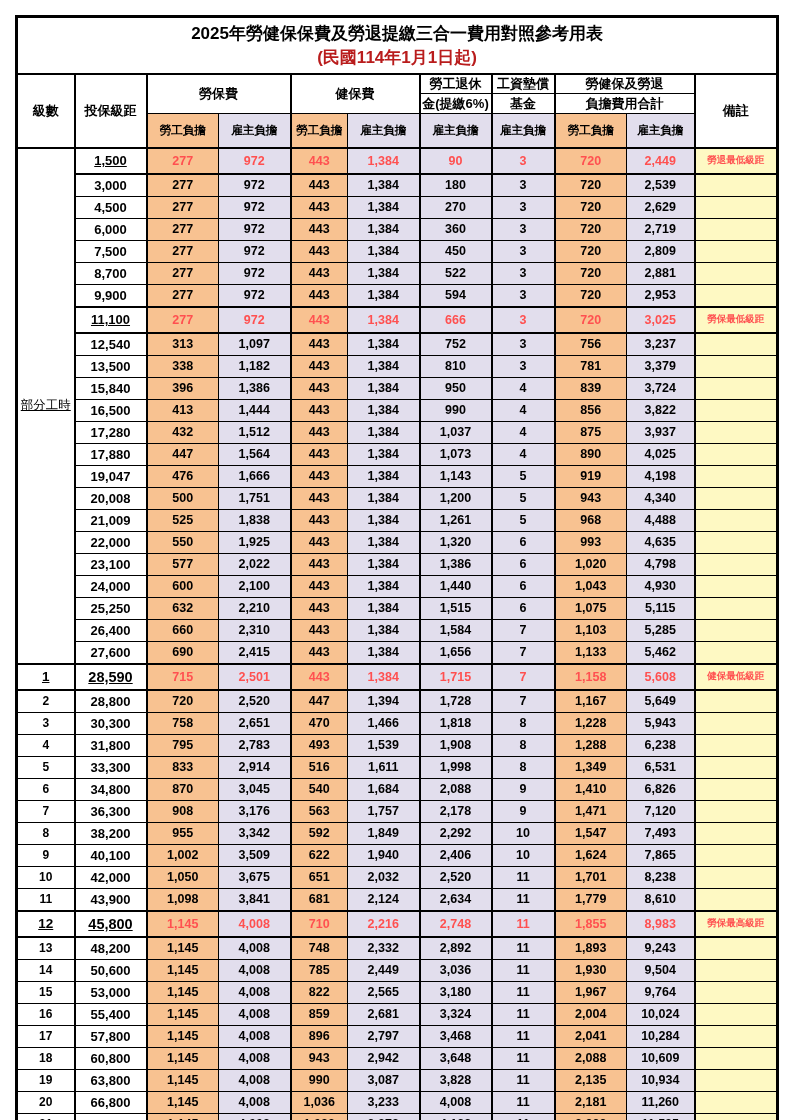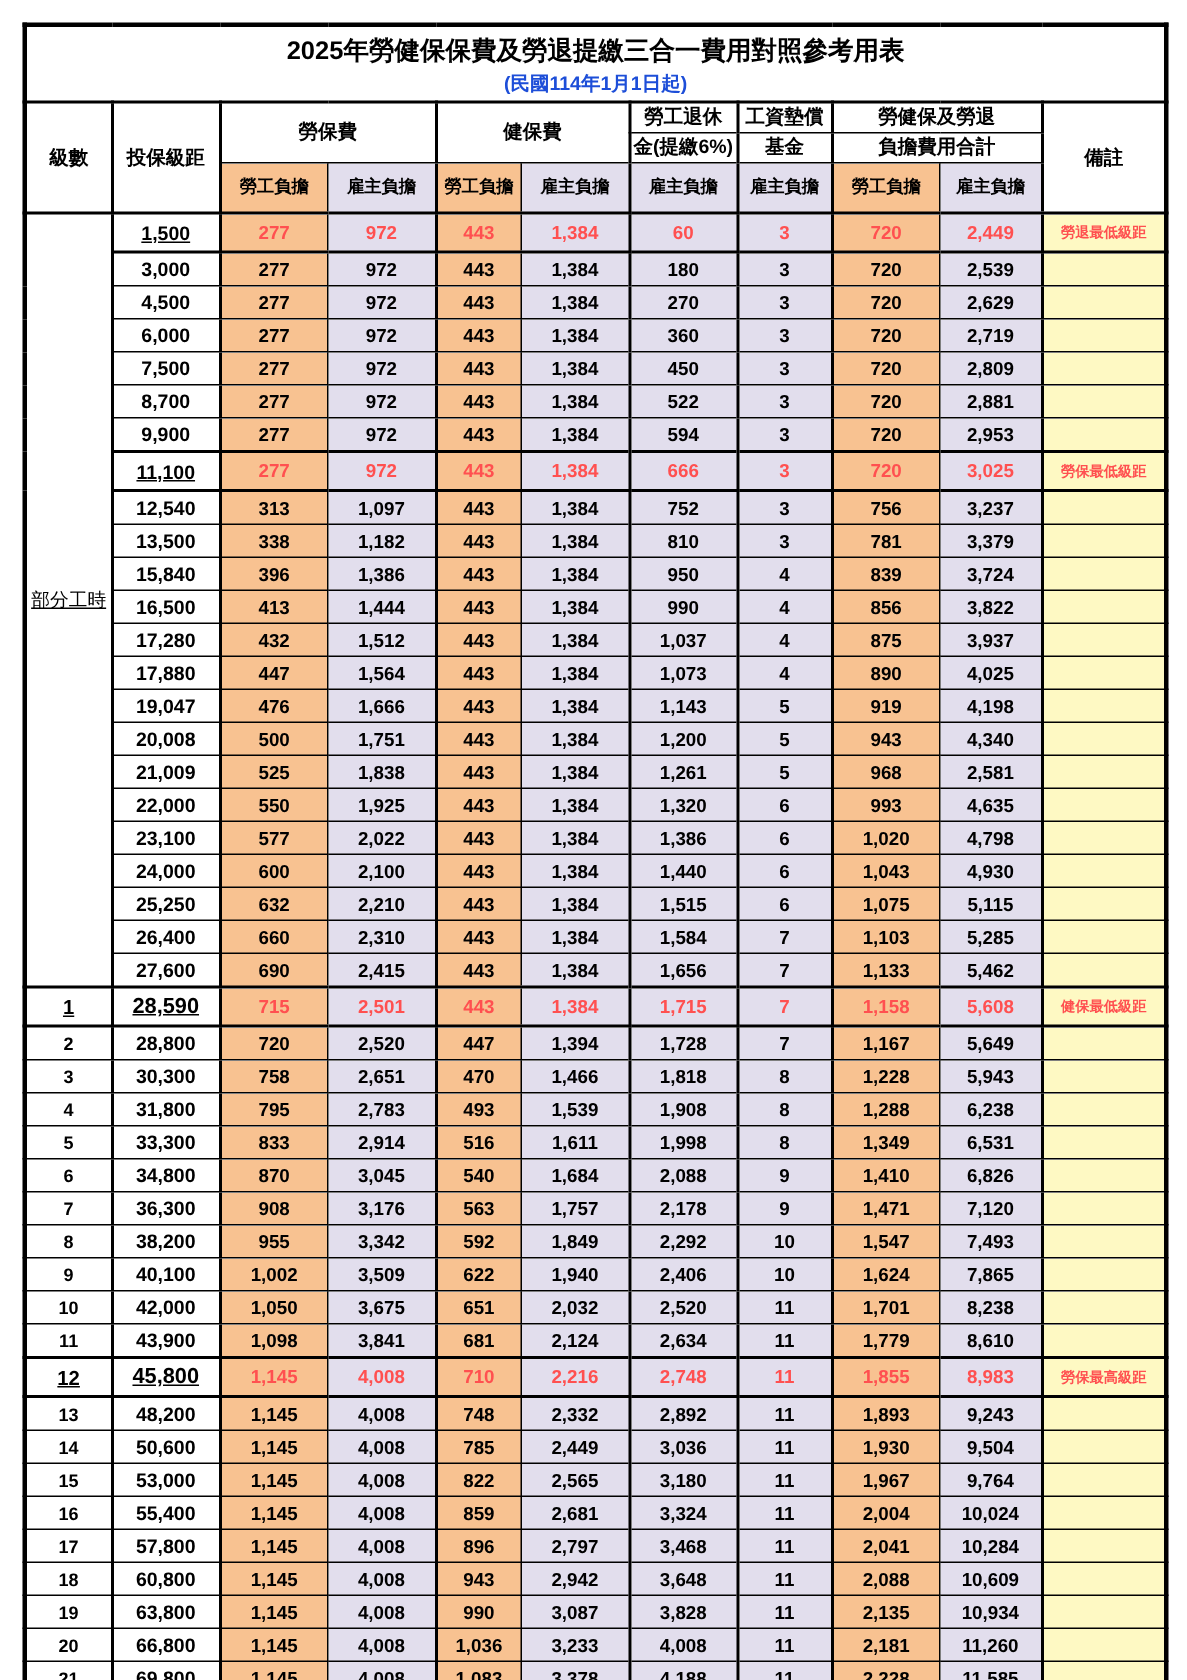--- a/index.html
+++ b/index.html
@@ -3,21 +3,21 @@
 <meta charset="utf-8">
 <style>
   html,body{margin:0;padding:0;background:#ffffff;}
   body{width:791px;height:1120px;font-family:"Liberation Sans","DejaVu Sans",sans-serif;}
   .wrap{padding:15px 15px 0 15px;}
   table{border-collapse:collapse;table-layout:fixed;width:761px;border:3px solid #000;}
   td,th{border:1px solid #000;text-align:center;vertical-align:middle;padding:0;overflow:hidden;white-space:nowrap;}
   
   .title-cell{border-bottom:2px solid #000;padding:4px 0 3px 0;background:#fff;margin-top:17px;}
   .title-main{font-size:17px;font-weight:bold;color:#000;line-height:1.45;}
-  .title-sub{font-size:13px;font-weight:bold;color:#1d4ed8;line-height:1.35;}
+  .title-sub{font-size:17px;font-weight:bold;color:#b91c1c;line-height:1.35;}
   
   thead th{font-weight:bold;color:#000;background:#fff;}
   .h-main{font-size:13px;height:20px;}
   .h-sub{font-size:11.5px;height:34px;padding-left:11px;}
   .emp-bg{background:var(--emp-bg);}
   .er-bg{background:var(--er-bg);}
   
   .gr{border-right-width:2px;}
   .hb{border-bottom-width:2px;}
   
@@ -84,21 +84,21 @@
       </tr>
     </thead>
     <tbody>
         <tr class="hl">
           <td class="c-level pt gr" rowspan="23">部分工時</td>
           <td class="c-bracket gr">1,500</td>
           <td class="emp-bg">277</td>
           <td class="er-bg gr">972</td>
           <td class="emp-bg">443</td>
           <td class="er-bg gr">1,384</td>
-          <td class="er-bg gr">60</td>
+          <td class="er-bg gr">90</td>
           <td class="er-bg gr">3</td>
           <td class="emp-bg">720</td>
           <td class="er-bg gr">2,449</td>
           <td class="c-remark">勞退最低級距</td>
         </tr>
         <tr>
           <td class="c-bracket gr">3,000</td>
           <td class="emp-bg">277</td>
           <td class="er-bg gr">972</td>
           <td class="emp-bg">443</td>
@@ -279,21 +279,21 @@
         </tr>
         <tr>
           <td class="c-bracket gr">21,009</td>
           <td class="emp-bg">525</td>
           <td class="er-bg gr">1,838</td>
           <td class="emp-bg">443</td>
           <td class="er-bg gr">1,384</td>
           <td class="er-bg gr">1,261</td>
           <td class="er-bg gr">5</td>
           <td class="emp-bg">968</td>
-          <td class="er-bg gr">2,581</td>
+          <td class="er-bg gr">4,488</td>
           <td class="c-remark"></td>
         </tr>
         <tr>
           <td class="c-bracket gr">22,000</td>
           <td class="emp-bg">550</td>
           <td class="er-bg gr">1,925</td>
           <td class="emp-bg">443</td>
           <td class="er-bg gr">1,384</td>
           <td class="er-bg gr">1,320</td>
           <td class="er-bg gr">6</td>

